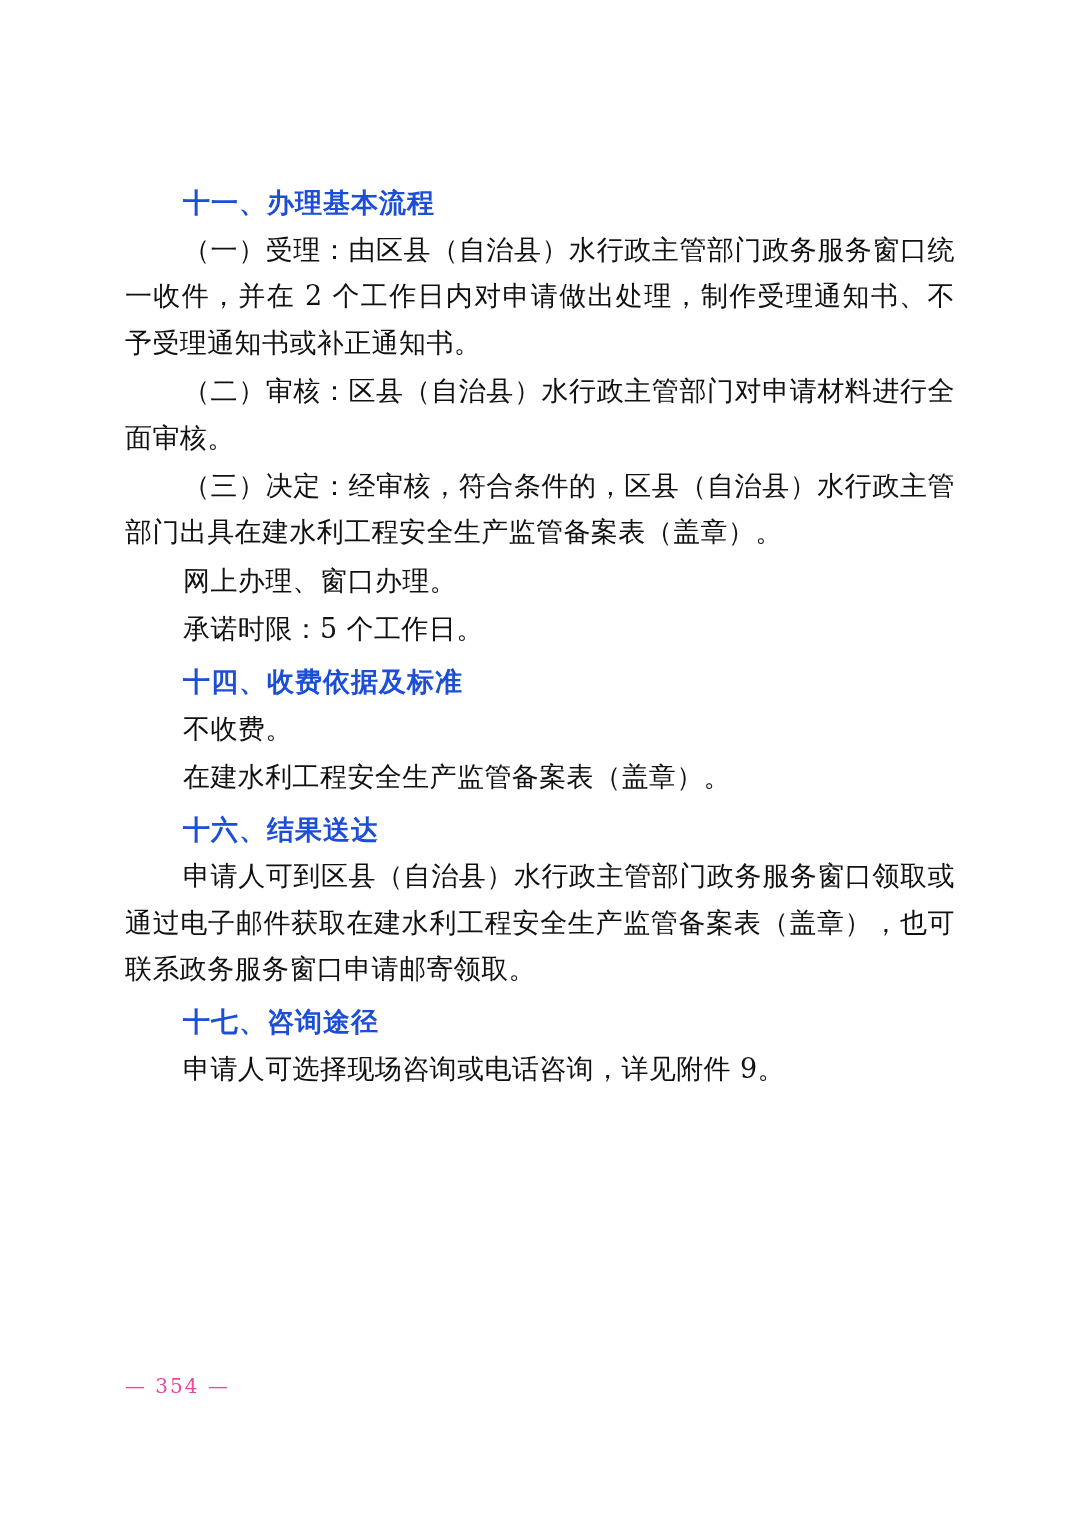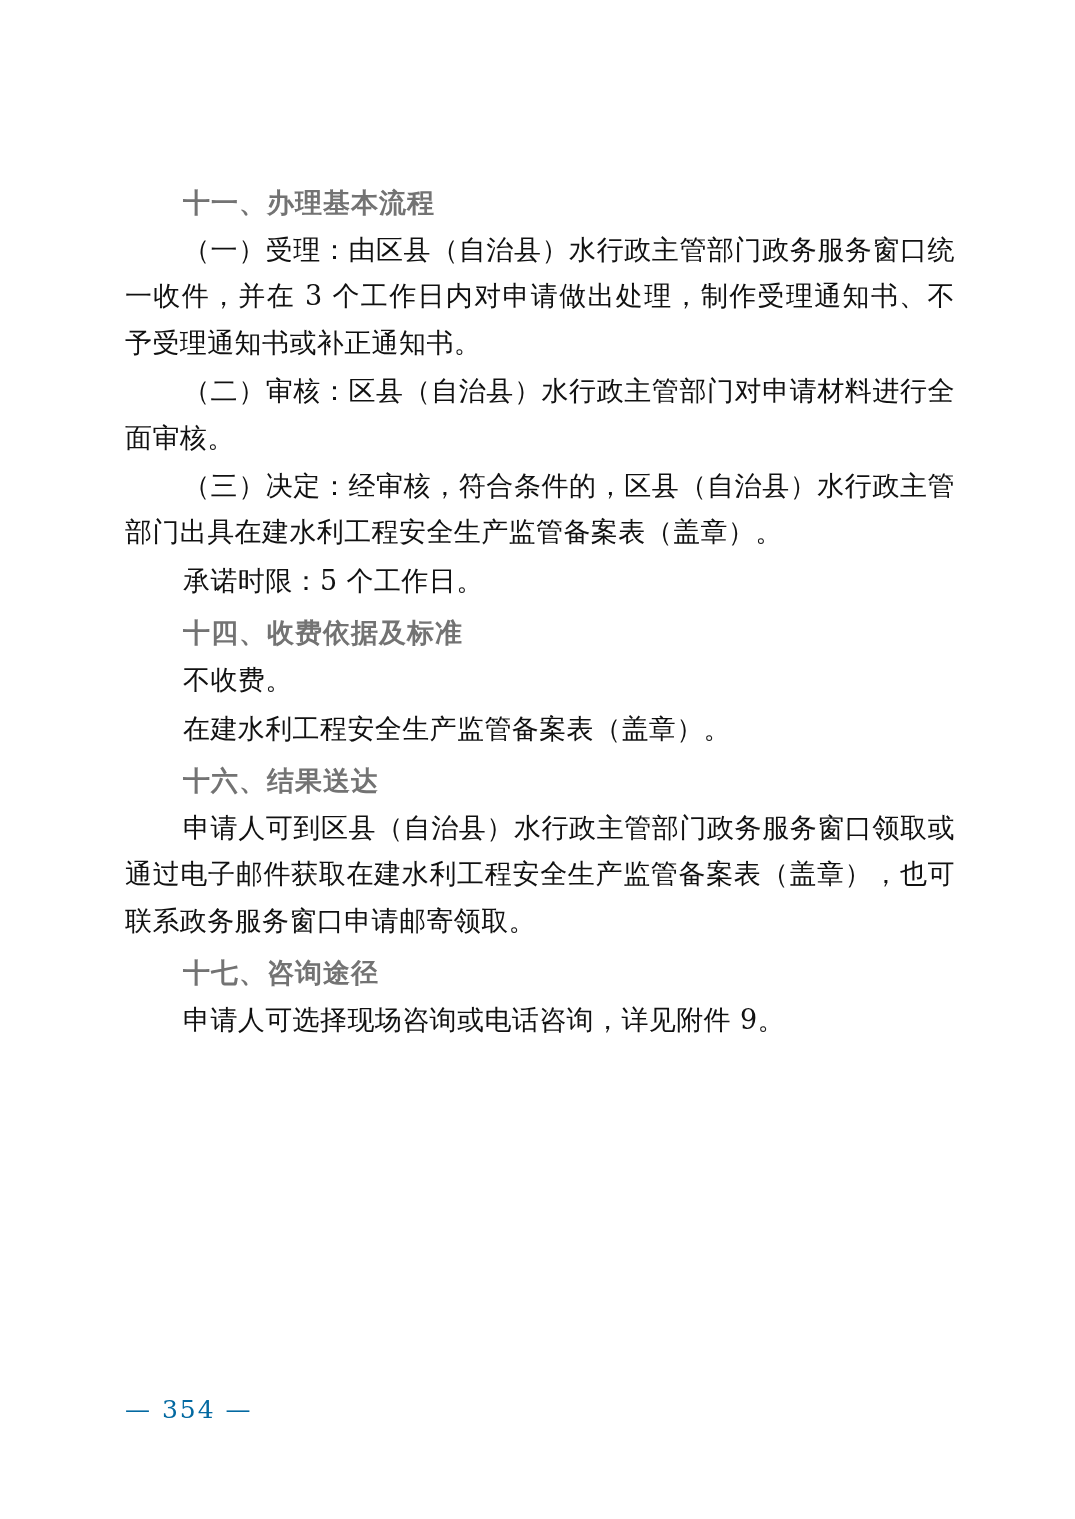--- a/index.html
+++ b/index.html
@@ -27,57 +27,58 @@
   }
   .heading {
     font-family: "DejaVu Sans", "Liberation Sans", sans-serif;
     font-weight: bold;
     font-size: 27px;
     line-height: 1.55;
     letter-spacing: 1px;
     margin: 0;
     padding: 7px 0 2px 0;
     text-indent: 58px;
-    color: #737373;
+    color: #1d4ed8;
   }
   .para {
     font-size: 27px;
     line-height: 1.72;
     margin: 0;
     padding: 1px 0 1px 0;
     text-indent: 58px;
     text-align: justify;
     text-justify: inter-ideograph;
     color: #111111;
     letter-spacing: 0.4px;
   }
   .para.short {
     text-align: left;
   }
   .footer {
     position: absolute;
     left: 125px;
-    bottom: 95px;
-    font-size: 25px;
+    bottom: 121px;
+    font-size: 20px;
     letter-spacing: 2px;
-    color: #0369a1;
+    color: #ec4899;
     font-family: "DejaVu Serif", "Liberation Serif", serif;
   }
 </style>
 </head>
 <body>
 
 <div class="page">
   <div class="doc-body">
 
     <h2 class="heading">十一、办理基本流程</h2>
-    <p class="para">（一）受理：由区县（自治县）水行政主管部门政务服务窗口统一收件，并在 3 个工作日内对申请做出处理，制作受理通知书、不予受理通知书或补正通知书。</p>
+    <p class="para">（一）受理：由区县（自治县）水行政主管部门政务服务窗口统一收件，并在 2 个工作日内对申请做出处理，制作受理通知书、不予受理通知书或补正通知书。</p>
     <p class="para">（二）审核：区县（自治县）水行政主管部门对申请材料进行全面审核。</p>
     <p class="para">（三）决定：经审核，符合条件的，区县（自治县）水行政主管部门出具在建水利工程安全生产监管备案表（盖章）。</p>
 
+    <p class="para short">网上办理、窗口办理。</p>
 
     <p class="para short">承诺时限：5 个工作日。</p>
 
     <h2 class="heading">十四、收费依据及标准</h2>
     <p class="para short">不收费。</p>
 
     <p class="para short">在建水利工程安全生产监管备案表（盖章）。</p>
 
     <h2 class="heading">十六、结果送达</h2>
     <p class="para">申请人可到区县（自治县）水行政主管部门政务服务窗口领取或通过电子邮件获取在建水利工程安全生产监管备案表（盖章），也可联系政务服务窗口申请邮寄领取。</p>

